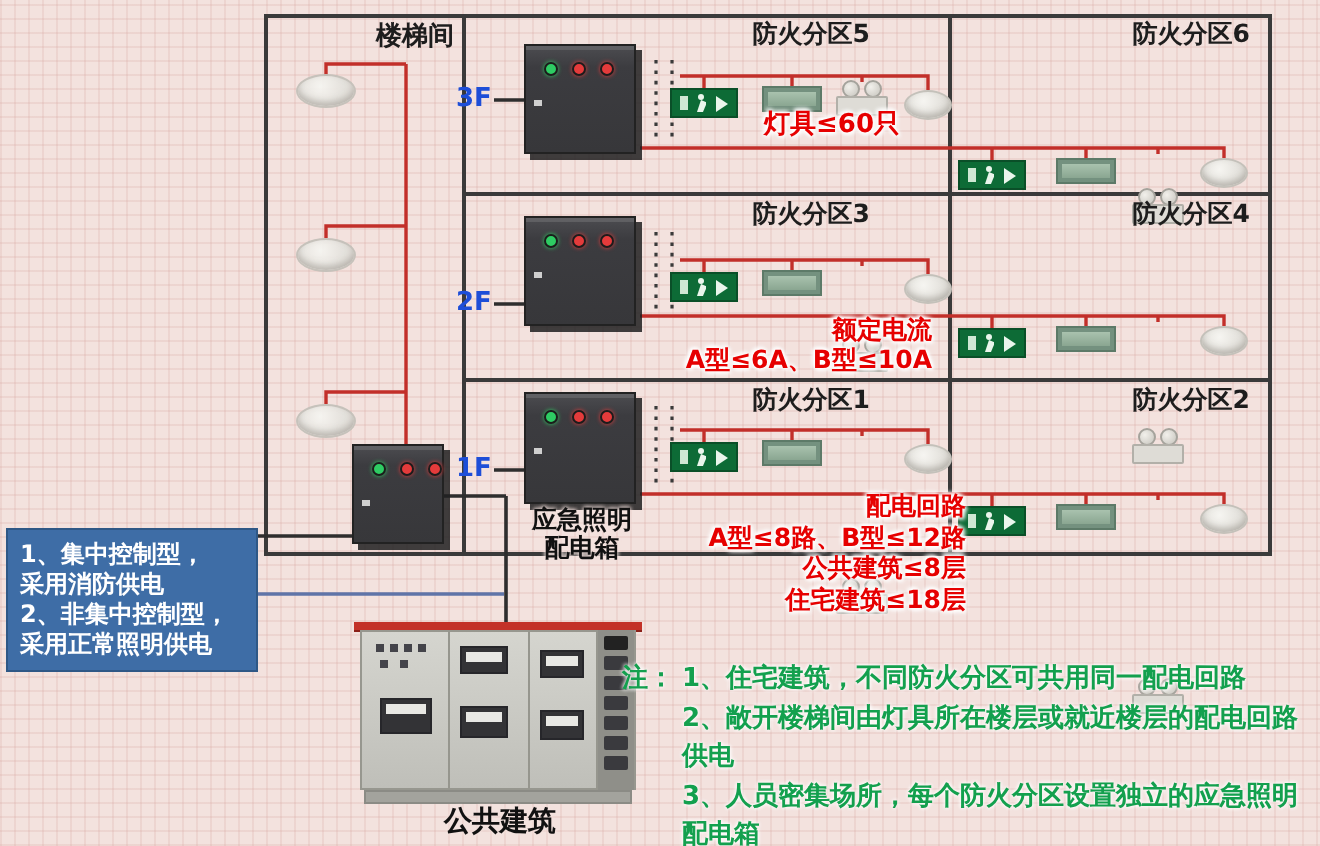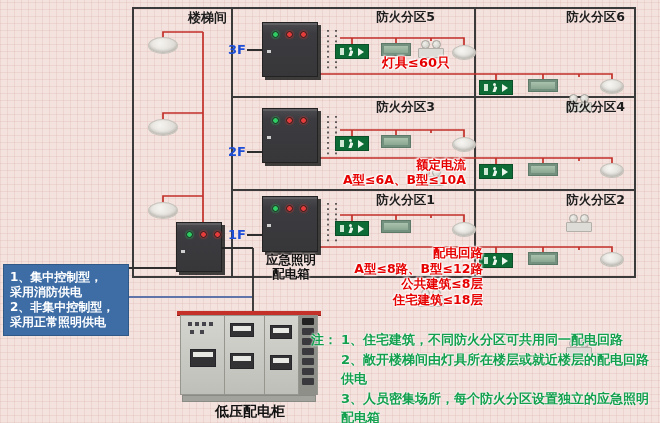--- a/index.html
+++ b/index.html
@@ -306,21 +306,21 @@
       <i class="dark"></i>
       <i></i>
       <i></i>
       <i></i>
       <i></i>
       <i></i>
       <i></i>
     </span>
   <span class="cab-base"></span>
 </div>
-<div class="abs black-label" style="left:200px;top:404px;width:100px;font-size:14px;">低压配电柜</div>
+<div class="abs black-label" style="left:200px;top:404px;width:100px;font-size:14px;">公共建筑</div>
 
 <div class="abs green-notes" style="left:311px;top:330px;width:345px;">
   <div class="prefix">注：</div>
   <div>
     <div>1、住宅建筑，不同防火分区可共用同一配电回路</div>
     <div>2、敞开楼梯间由灯具所在楼层或就近楼层的配电回路供电</div>
     <div>3、人员密集场所，每个防火分区设置独立的应急照明配电箱</div>
   </div>
 </div>
 

